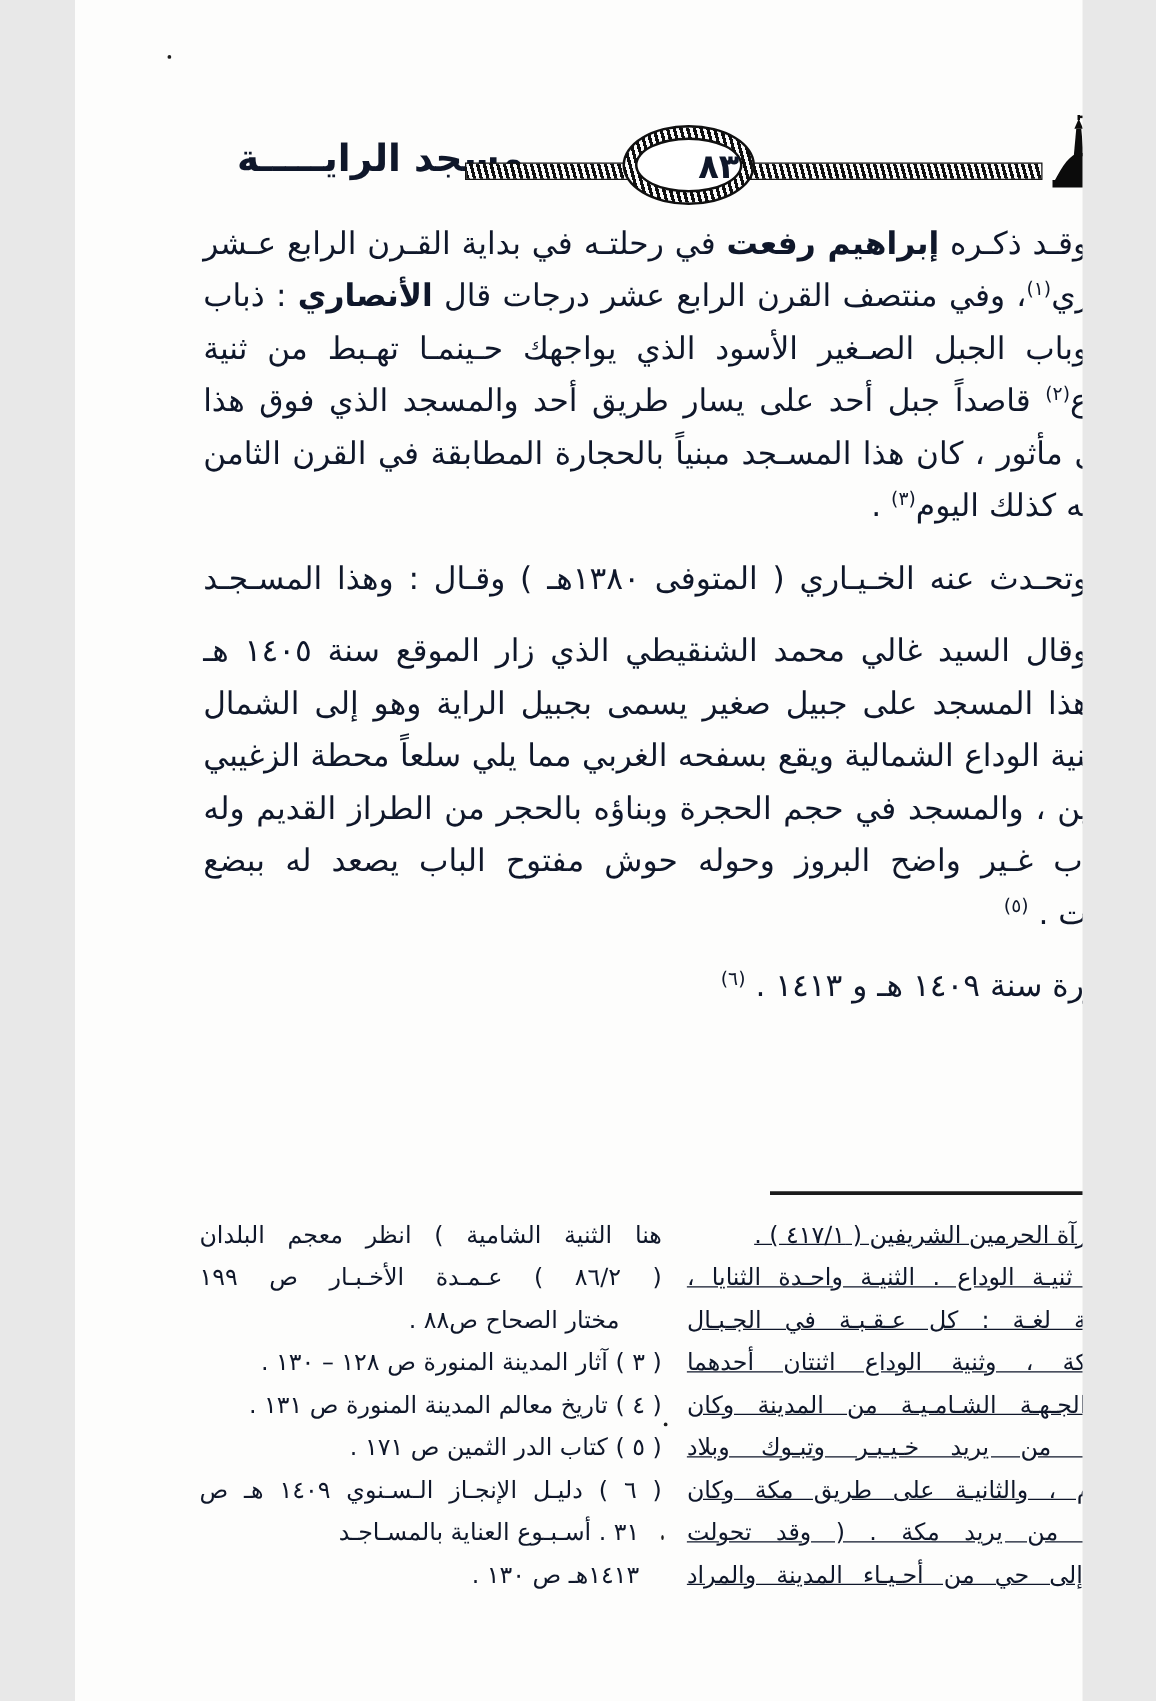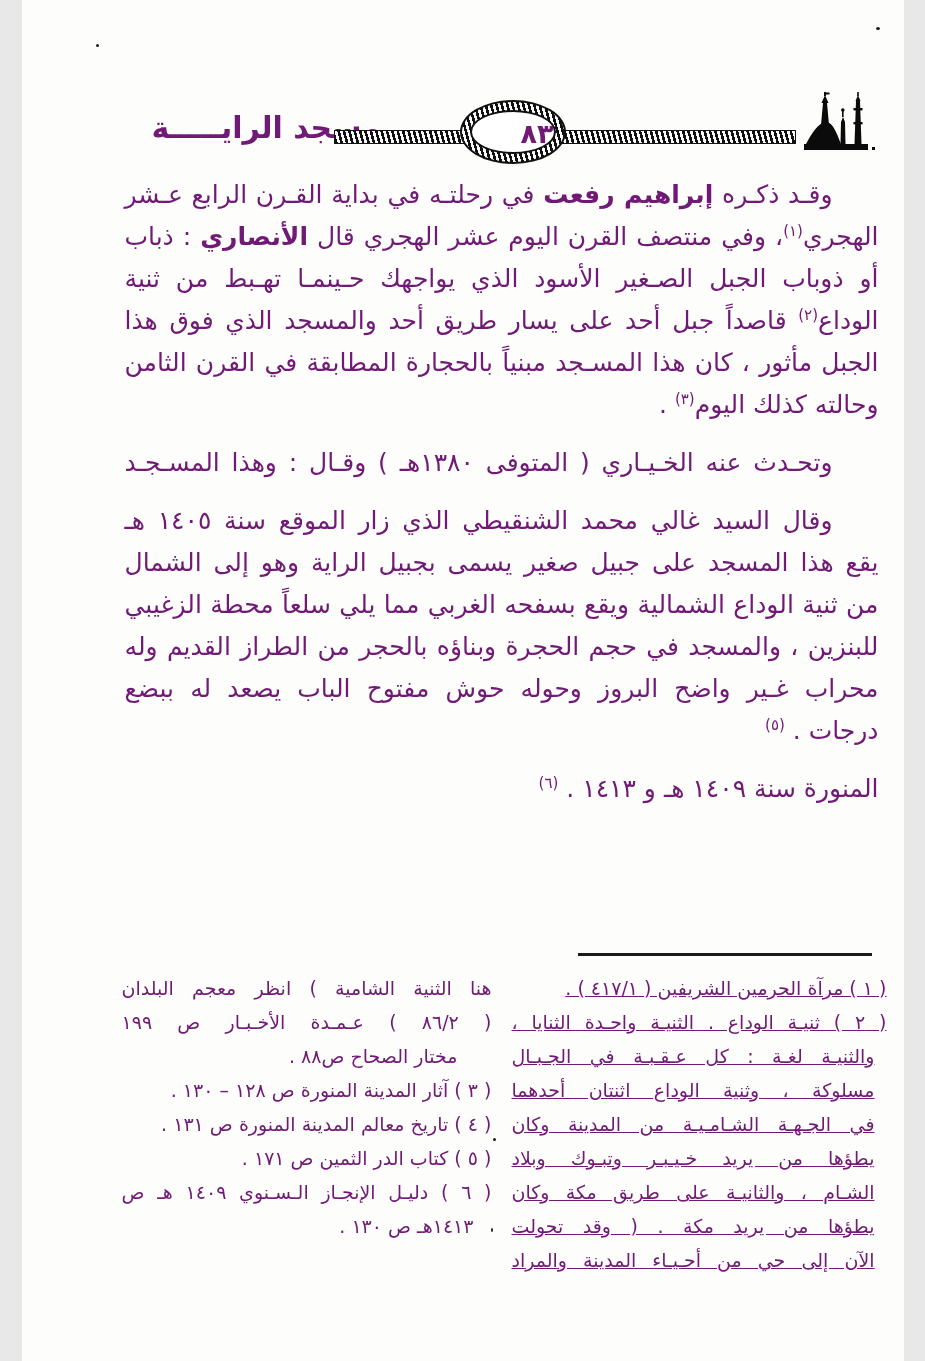--- a/index.html
+++ b/index.html
@@ -1,18 +1,18 @@
 <!DOCTYPE html>
 <html lang="ar"><head>
 <meta charset="utf-8">
 <style>
   html,body{margin:0;padding:0;background:#e8e8e8;}
   .page{
-    position:relative;width:882px;height:1361px;background:#fdfdfc;
-    font-family:"DejaVu Sans",sans-serif;color:#701a75;direction:rtl;
+    position:relative;width:806px;height:1361px;background:#fdfdfc;
+    font-family:"DejaVu Sans",sans-serif;color:#0f172a;direction:rtl;
     overflow:hidden;margin:0 auto;
   }
   
   .hdr-title{
     position:absolute;left:130px;top:110px;font-size:30px;font-weight:bold;
     letter-spacing:0px;white-space:nowrap;direction:rtl;
   }
   .rope{
     position:absolute;left:312px;top:130px;width:462px;height:14px;
     background:repeating-linear-gradient(75deg,#101010 0 2.6px,#fbfbfb 2.6px 5.2px);
@@ -87,21 +87,21 @@
       <rect x="51.5" y="16" width="9" height="2.4"></rect>
       <rect x="51.5" y="30" width="9" height="2.4"></rect>
       <path d="M53.5,9 L56,3 L58.5,9 Z"></path>
       <rect x="55.2" y="0" width="1.6" height="4"></rect>
     </g>
   </svg>
 
   <div class="body-text">
       <div class="para">
         <div class="bline first"><span>وقـد ذكـره </span><span class="b">إبراهيم رفعت</span><span> في رحلتـه في بداية القـرن الرابع عـشر</span></div>
-        <div class="bline"><span>الهجري</span><span class="sup">(١)</span><span>، وفي منتصف القرن اليوم عشر الهجري قال </span><span class="b">الأنصاري</span><span> : ذباب</span></div>
+        <div class="bline"><span>الهجري</span><span class="sup">(١)</span><span>، وفي منتصف القرن الرابع عشر درجات قال </span><span class="b">الأنصاري</span><span> : ذباب</span></div>
         <div class="bline"><span>أو ذوباب الجبل الصـغير الأسود الذي يواجهك حـينمـا تهـبط من ثنية</span></div>
         <div class="bline"><span>الوداع</span><span class="sup">(٢)</span><span> قاصداً جبل أحد على يسار طريق أحد والمسجد الذي فوق هذا</span></div>
         <div class="bline"><span>الجبل مأثور ، كان هذا المسـجد مبنياً بالحجارة المطابقة في القرن الثامن</span></div>
         <div class="bline plast"><span>وحالته كذلك اليوم</span><span class="sup">(٣)</span><span> .</span></div>
       </div>
       <div class="para">
         <div class="bline first"><span>وتحـدث عنه الخـيـاري ( المتوفى ١٣٨٠هـ ) وقـال : وهذا المسـجـد</span></div>
       </div>
       <div class="para">
         <div class="bline first"><span>وقال السيد غالي محمد الشنقيطي الذي زار الموقع سنة ١٤٠٥ هـ</span></div>
@@ -129,20 +129,21 @@
       <div class="fline fj ind1">الآن إلى حي من أحـيـاء المدينة والمراد</div>
     </div>
   <div class="fncol left">
       <div class="fline fj">هنا الثنية الشامية ) انظر معجم البلدان</div>
       <div class="fline fj">( ٨٦/٢ ) عـمـدة الأخـبـار ص ١٩٩</div>
       <div class="fline ind2">مختار الصحاح ص٨٨ .</div>
       <div class="fline">( ٣ ) آثار المدينة المنورة ص ١٢٨ – ١٣٠ .</div>
       <div class="fline">( ٤ ) تاريخ معالم المدينة المنورة ص ١٣١ .</div>
       <div class="fline">( ٥ ) كتاب الدر الثمين ص ١٧١ .</div>
       <div class="fline fj">( ٦ ) دليـل الإنجـاز الـسـنوي ١٤٠٩ هـ ص</div>
+      <div class="fline ind3">٣١ . أسـبـوع العناية بالمسـاجـد</div>
       <div class="fline ind3">١٤١٣هـ ص ١٣٠ .</div>
     </div>
 
   <div class="speck sp1"></div>
   <div class="speck sp2"></div>
   <div class="speck sp3"></div>
   <div class="speck sp4"></div>
   <div class="speck sp5"></div>
 </div>
 

